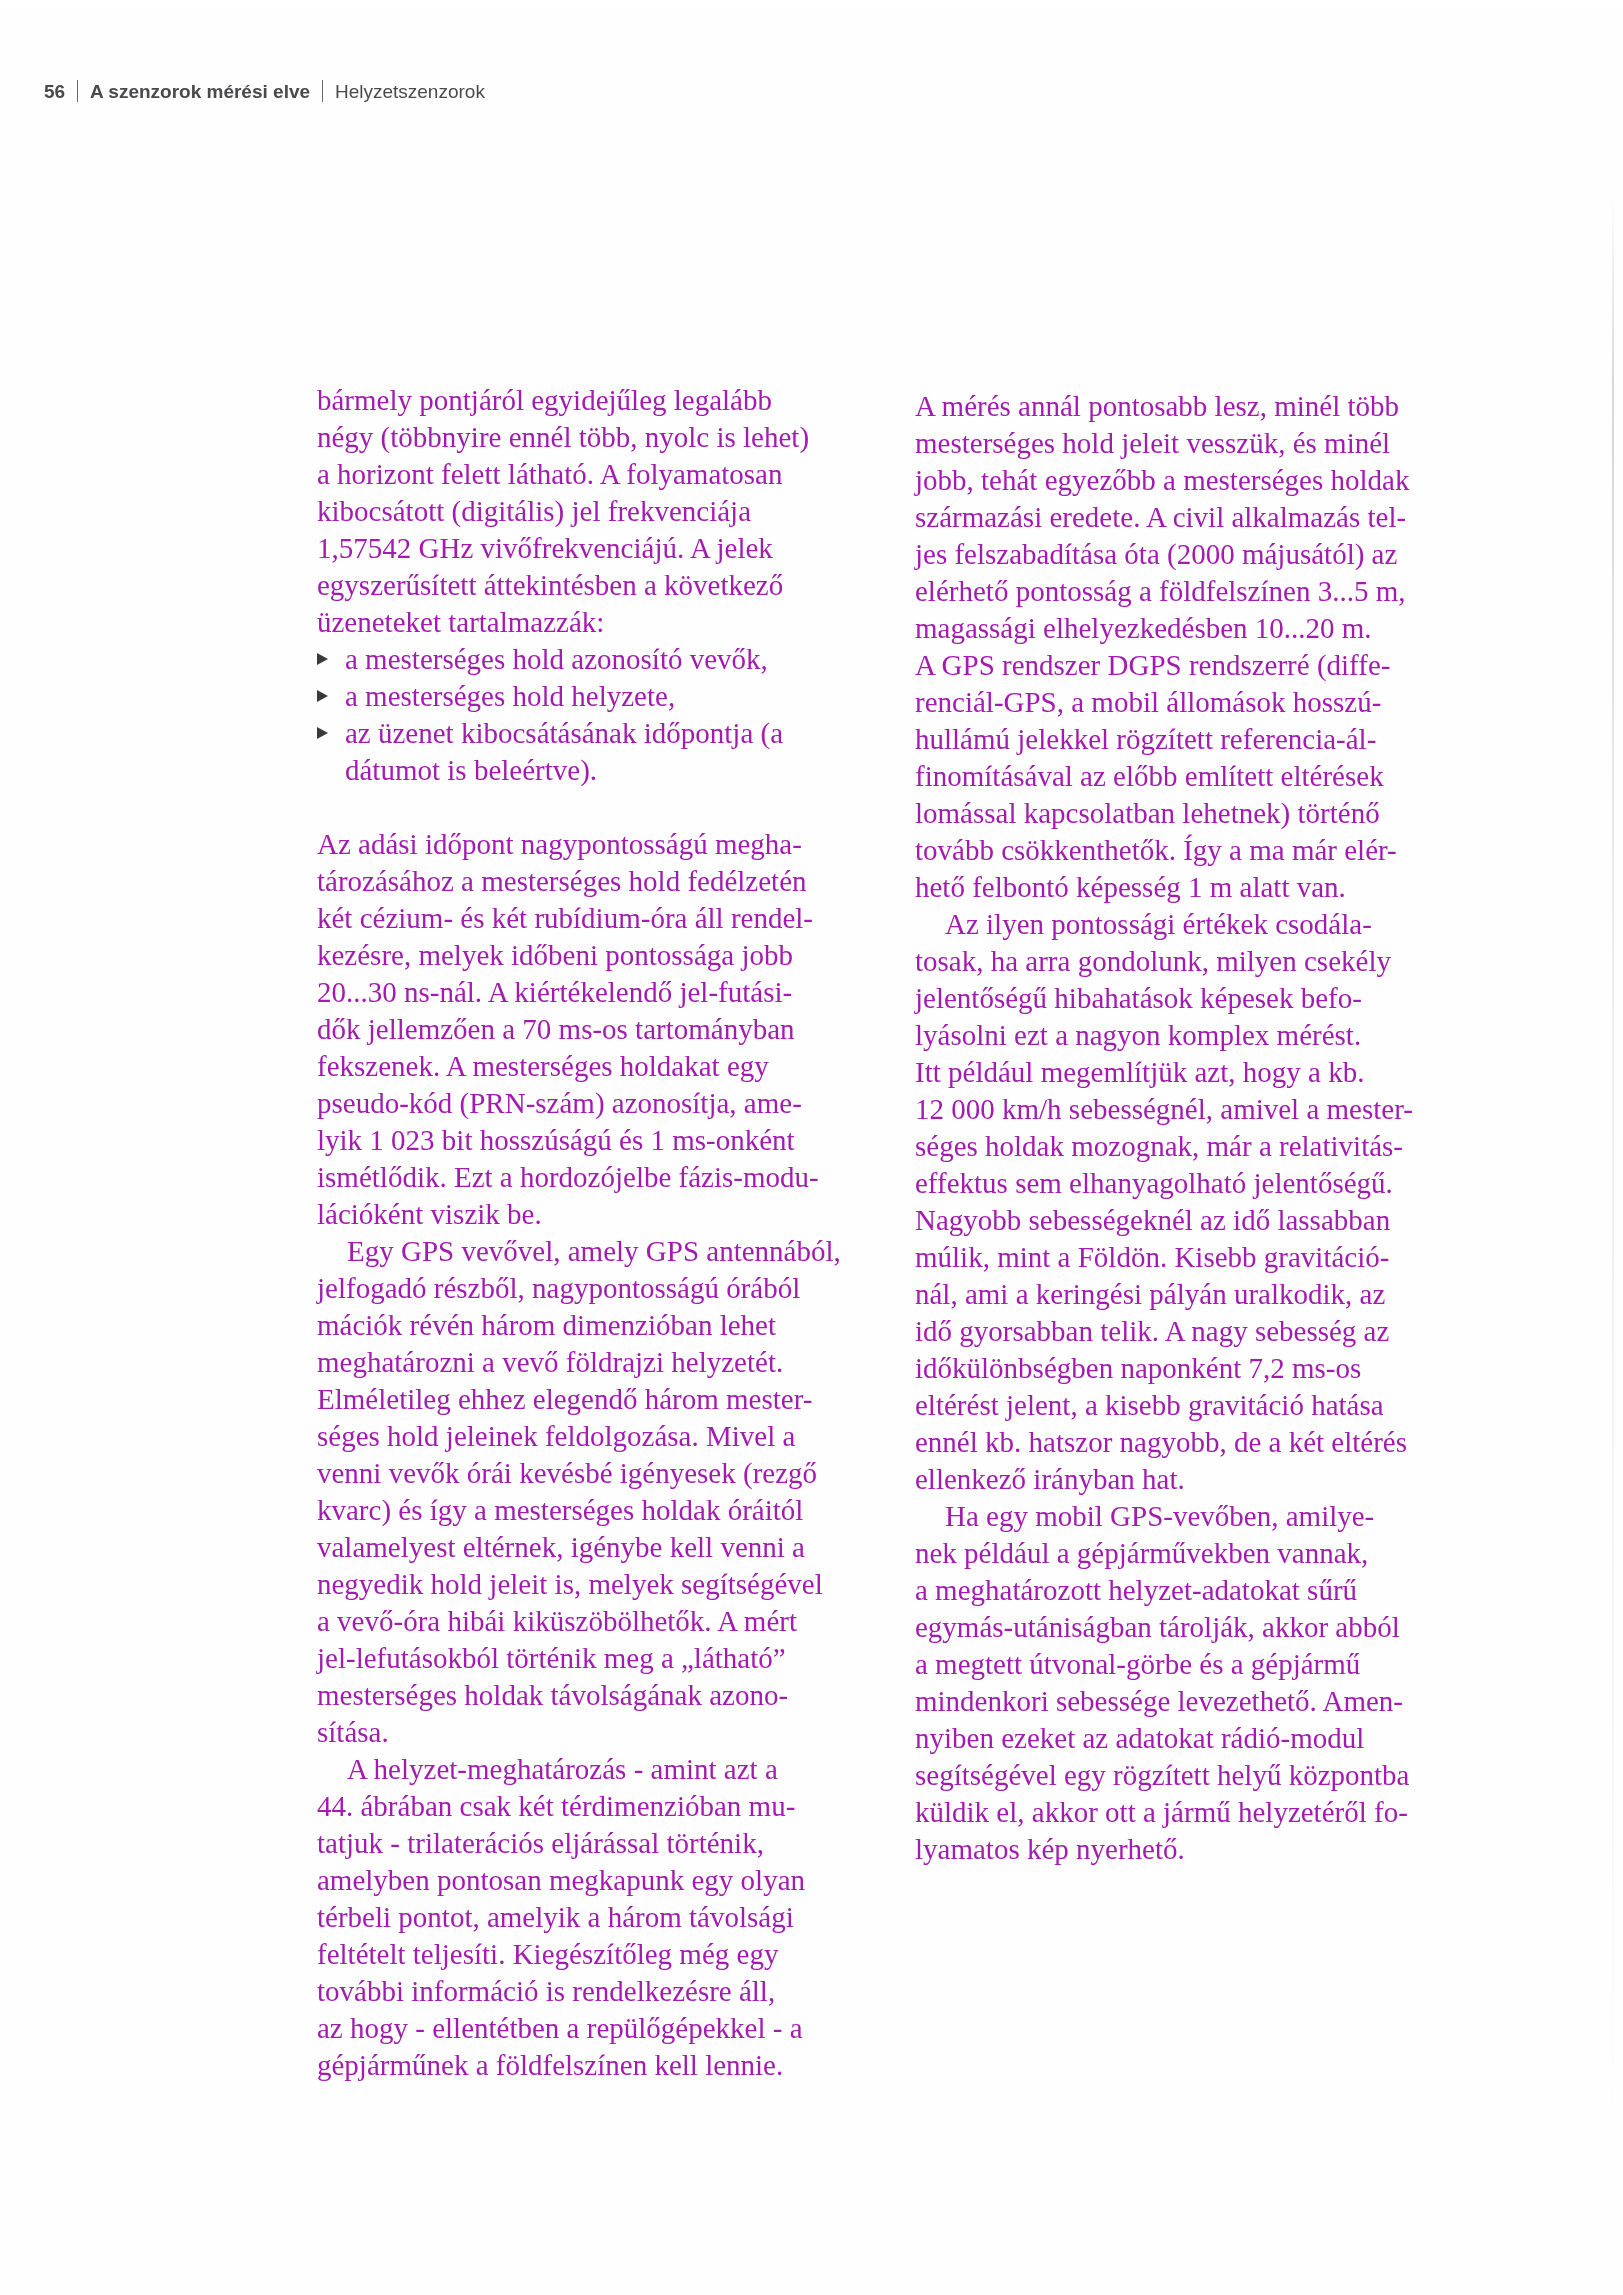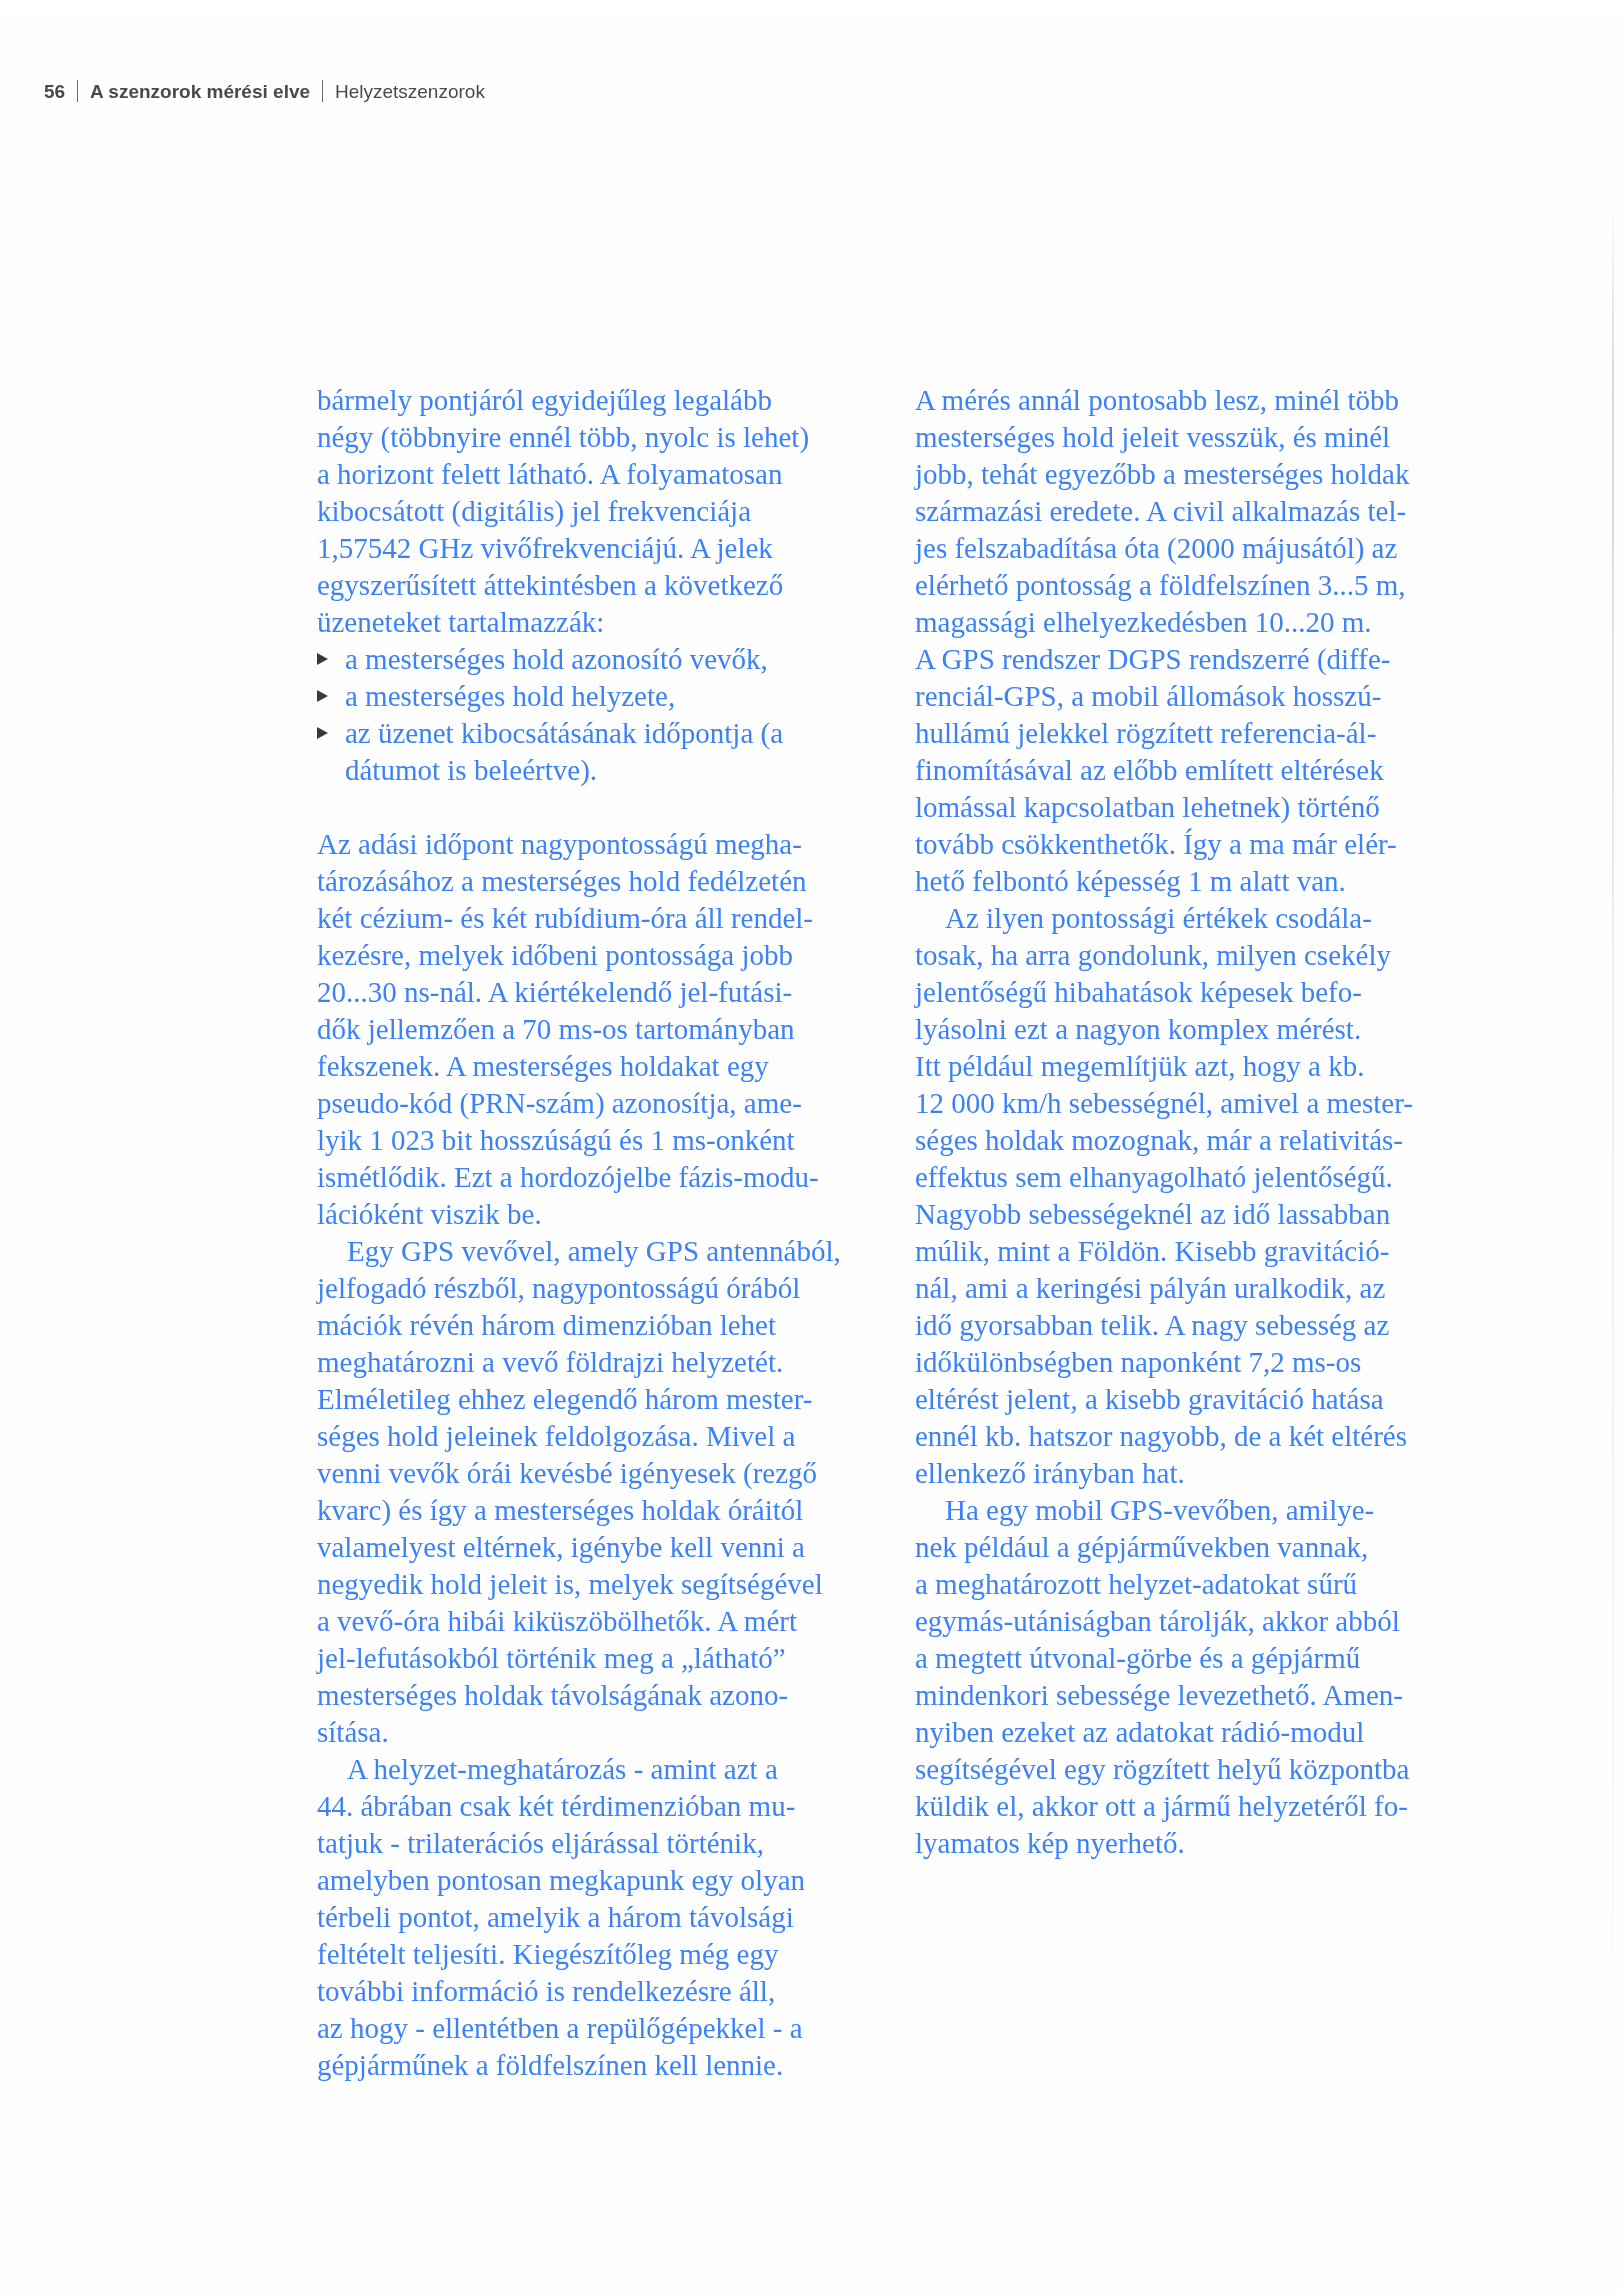--- a/index.html
+++ b/index.html
@@ -10,24 +10,24 @@
     font-family: "Liberation Sans", "DejaVu Sans", sans-serif;
     font-size: 19px; line-height: 26px; color: #4a4a4c; white-space: nowrap;
   }
   .running-header .num { font-weight: bold; }
   .running-header .chapter { font-weight: bold; }
   .running-header .sep { display: inline-block; width: 1.3px; height: 22px; background: #6a6a6a; vertical-align: -3.9px; margin: 0 11.8px; }
   .running-header .section { font-weight: normal; }
   .column {
     position: absolute; top: 370px;
     font-family: "Liberation Serif", "DejaVu Serif", serif;
-    font-size: 29px; line-height: 37px; color: #3b82f6;
+    font-size: 29px; line-height: 37px; color: #a21caf;
   }
   .col-left { left: 317px; width: 530px; }
-  .col-right { left: 915px; width: 550px; }
+  .col-right { left: 915px; width: 550px; margin-top: 6px; }
   .line { display: block; white-space: nowrap; height: 37px; }
   .line.indent { padding-left: 30px; }
   .line.bullet { padding-left: 28px; position: relative; }
   .line.bullet-cont { padding-left: 28px; }
   .bullet-icon {
     position: absolute; left: 0; top: 12.4px; width: 0; height: 0;
     border-top: 6.5px solid transparent; border-bottom: 6.5px solid transparent;
     border-left: 11px solid #3a3a3c;
   }
   .gap { display: block; height: 37px; }

